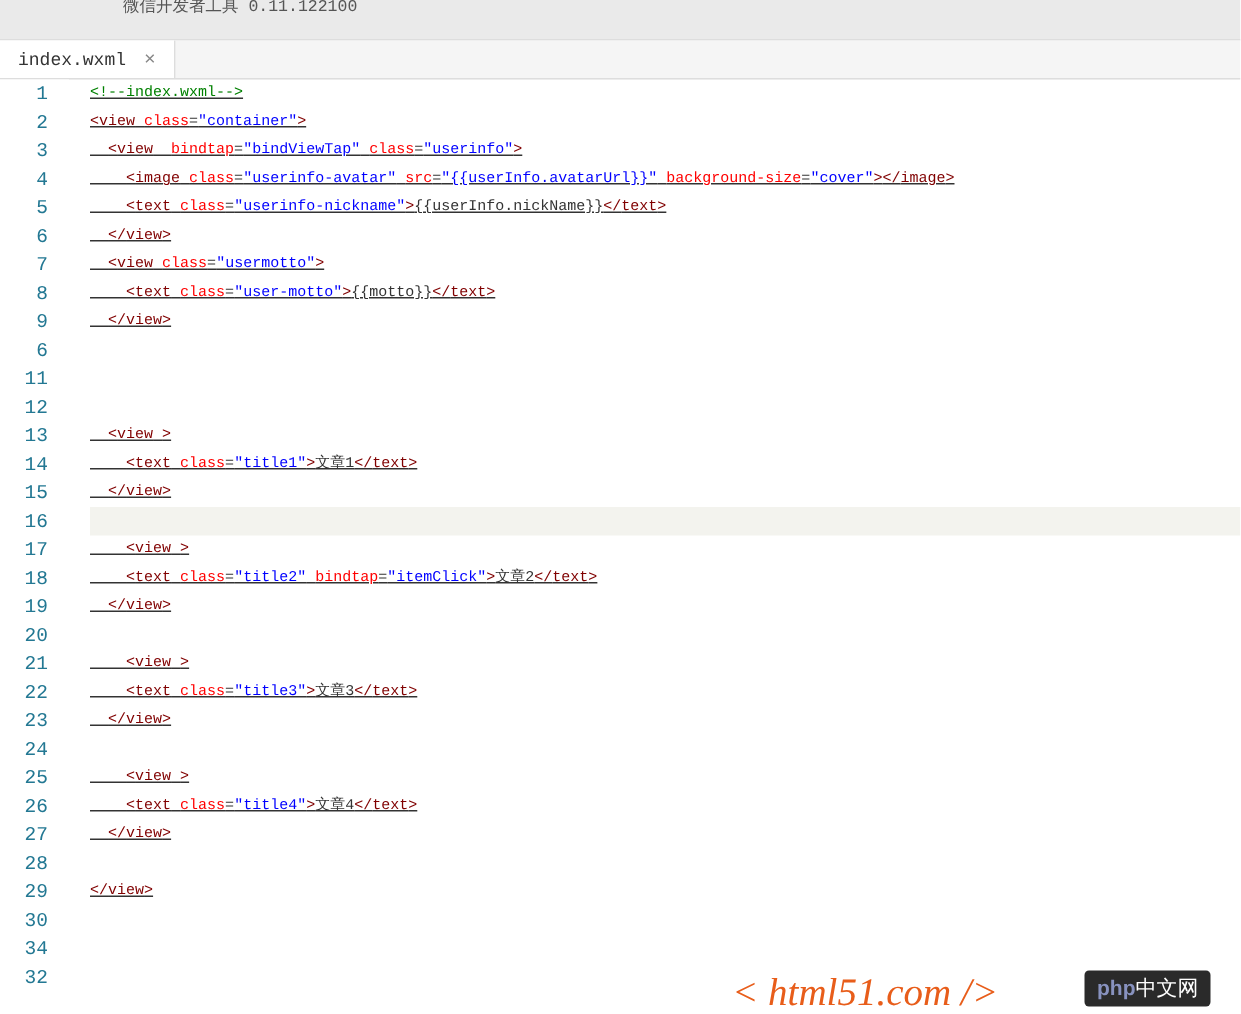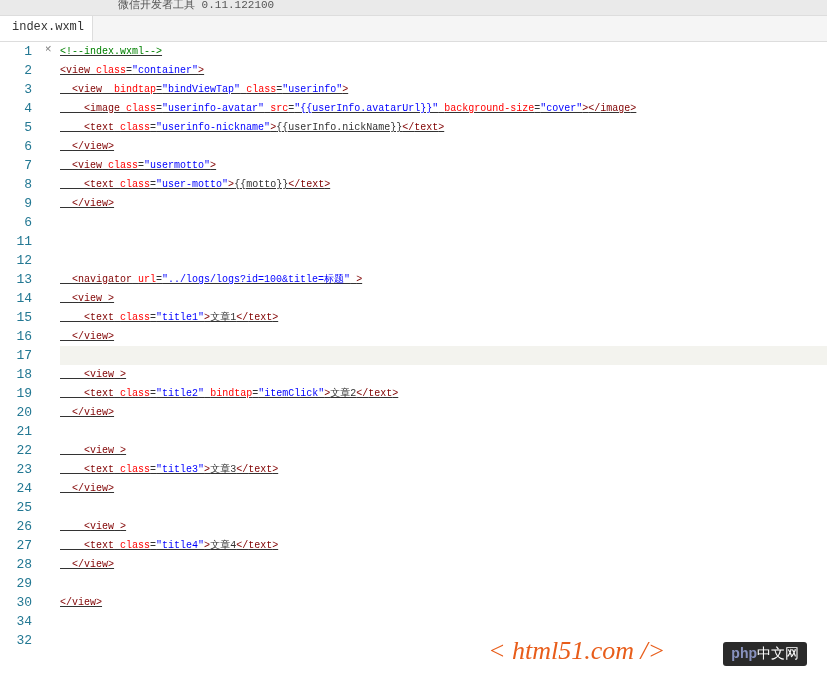--- a/index.html
+++ b/index.html
@@ -7,43 +7,42 @@
       font-family: Consolas, Monaco, 'Courier New', monospace;
       font-size: 13px;
       background: #fff;
       color: #333;
       width: 827px;
       height: 676px;
       overflow: hidden;
     }
     .header-bar {
       background: #eaeaea;
-      height: 16px;
-      padding-left: 118px;
+      height: 27px;
+      padding-left: 82px;
       color: #555;
       font-size: 11px;
       line-height: 11px;
       border-bottom: 1px solid #ddd;
     }
     .tab-bar {
       background: #f5f5f5;
       height: 26px;
       display: flex;
       border-bottom: 1px solid #ddd;
     }
     .tab {
       background: #fff;
       border-right: 1px solid #ddd;
       padding: 4px 8px 4px 12px;
       display: flex;
       align-items: center;
       gap: 8px;
       font-size: 12px;
       color: #333;
-      flex-direction: column;
     }
     .tab-close {
       color: #888;
       font-size: 13px;
       padding: 0 4px;
       cursor: pointer;
     }
     .editor {
       display: flex;
       height: calc(100% - 42px);
@@ -87,21 +86,21 @@
     
     .watermark {
       position: absolute;
       bottom: 10px;
       right: 20px;
       color: #e85d1a;
       font-size: 26px;
       font-family: serif;
       font-style: italic;
       display: flex;
-      align-items: flex-end;
+      align-items: flex-start;
       gap: 10px;
     }
     .watermark-logo {
       background: #2a2a2a;
       color: #fff;
       font-size: 14px;
       padding: 3px 8px;
       border-radius: 3px;
       font-style: normal;
       font-family: sans-serif;
@@ -164,21 +163,20 @@
       <div class="code-line">  <span class="angle">&lt;</span><span class="tag">view</span>  <span class="attr-name">bindtap</span><span class="punct">=</span><span class="attr-value">"bindViewTap"</span> <span class="attr-name">class</span><span class="punct">=</span><span class="attr-value">"userinfo"</span><span class="angle">&gt;</span></div>
       <div class="code-line">    <span class="angle">&lt;</span><span class="tag">image</span> <span class="attr-name">class</span><span class="punct">=</span><span class="attr-value">"userinfo-avatar"</span> <span class="attr-name">src</span><span class="punct">=</span><span class="attr-value">"{{userInfo.avatarUrl}}"</span> <span class="attr-name">background-size</span><span class="punct">=</span><span class="attr-value">"cover"</span><span class="angle">&gt;</span><span class="text-content"></span><span class="angle">&lt;/</span><span class="tag">image</span><span class="angle">&gt;</span></div>
       <div class="code-line">    <span class="angle">&lt;</span><span class="tag">text</span> <span class="attr-name">class</span><span class="punct">=</span><span class="attr-value">"userinfo-nickname"</span><span class="angle">&gt;</span><span class="text-content">{{userInfo.nickName}}</span><span class="angle">&lt;/</span><span class="tag">text</span><span class="angle">&gt;</span></div>
       <div class="code-line">  <span class="angle">&lt;/</span><span class="tag">view</span><span class="angle">&gt;</span></div>
       <div class="code-line">  <span class="angle">&lt;</span><span class="tag">view</span> <span class="attr-name">class</span><span class="punct">=</span><span class="attr-value">"usermotto"</span><span class="angle">&gt;</span></div>
       <div class="code-line">    <span class="angle">&lt;</span><span class="tag">text</span> <span class="attr-name">class</span><span class="punct">=</span><span class="attr-value">"user-motto"</span><span class="angle">&gt;</span><span class="text-content">{{motto}}</span><span class="angle">&lt;/</span><span class="tag">text</span><span class="angle">&gt;</span></div>
       <div class="code-line">  <span class="angle">&lt;/</span><span class="tag">view</span><span class="angle">&gt;</span></div>
       <div class="code-line"></div>
       <div class="code-line"></div>
       <div class="code-line"></div>
-      <div class="code-line">  <span class="angle">&lt;</span><span class="tag">navigator</span> <span class="attr-name">url</span><span class="punct">=</span><span class="attr-value">"../logs/logs?id=100&amp;title=标题"</span> <span class="angle">&gt;</span></div>
       <div class="code-line">  <span class="angle">&lt;</span><span class="tag">view</span> <span class="angle">&gt;</span></div>
       <div class="code-line">    <span class="angle">&lt;</span><span class="tag">text</span> <span class="attr-name">class</span><span class="punct">=</span><span class="attr-value">"title1"</span><span class="angle">&gt;</span><span class="text-content">文章1</span><span class="angle">&lt;/</span><span class="tag">text</span><span class="angle">&gt;</span></div>
       <div class="code-line">  <span class="angle">&lt;/</span><span class="tag">view</span><span class="angle">&gt;</span></div>
       <div class="code-line highlighted"></div>
       <div class="code-line">    <span class="angle">&lt;</span><span class="tag">view</span> <span class="angle">&gt;</span></div>
       <div class="code-line">    <span class="angle">&lt;</span><span class="tag">text</span> <span class="attr-name">class</span><span class="punct">=</span><span class="attr-value">"title2"</span> <span class="attr-name">bindtap</span><span class="punct">=</span><span class="attr-value">"itemClick"</span><span class="angle">&gt;</span><span class="text-content">文章2</span><span class="angle">&lt;/</span><span class="tag">text</span><span class="angle">&gt;</span></div>
       <div class="code-line">  <span class="angle">&lt;/</span><span class="tag">view</span><span class="angle">&gt;</span></div>
       <div class="code-line"></div>
       <div class="code-line">    <span class="angle">&lt;</span><span class="tag">view</span> <span class="angle">&gt;</span></div>
       <div class="code-line">    <span class="angle">&lt;</span><span class="tag">text</span> <span class="attr-name">class</span><span class="punct">=</span><span class="attr-value">"title3"</span><span class="angle">&gt;</span><span class="text-content">文章3</span><span class="angle">&lt;/</span><span class="tag">text</span><span class="angle">&gt;</span></div>

